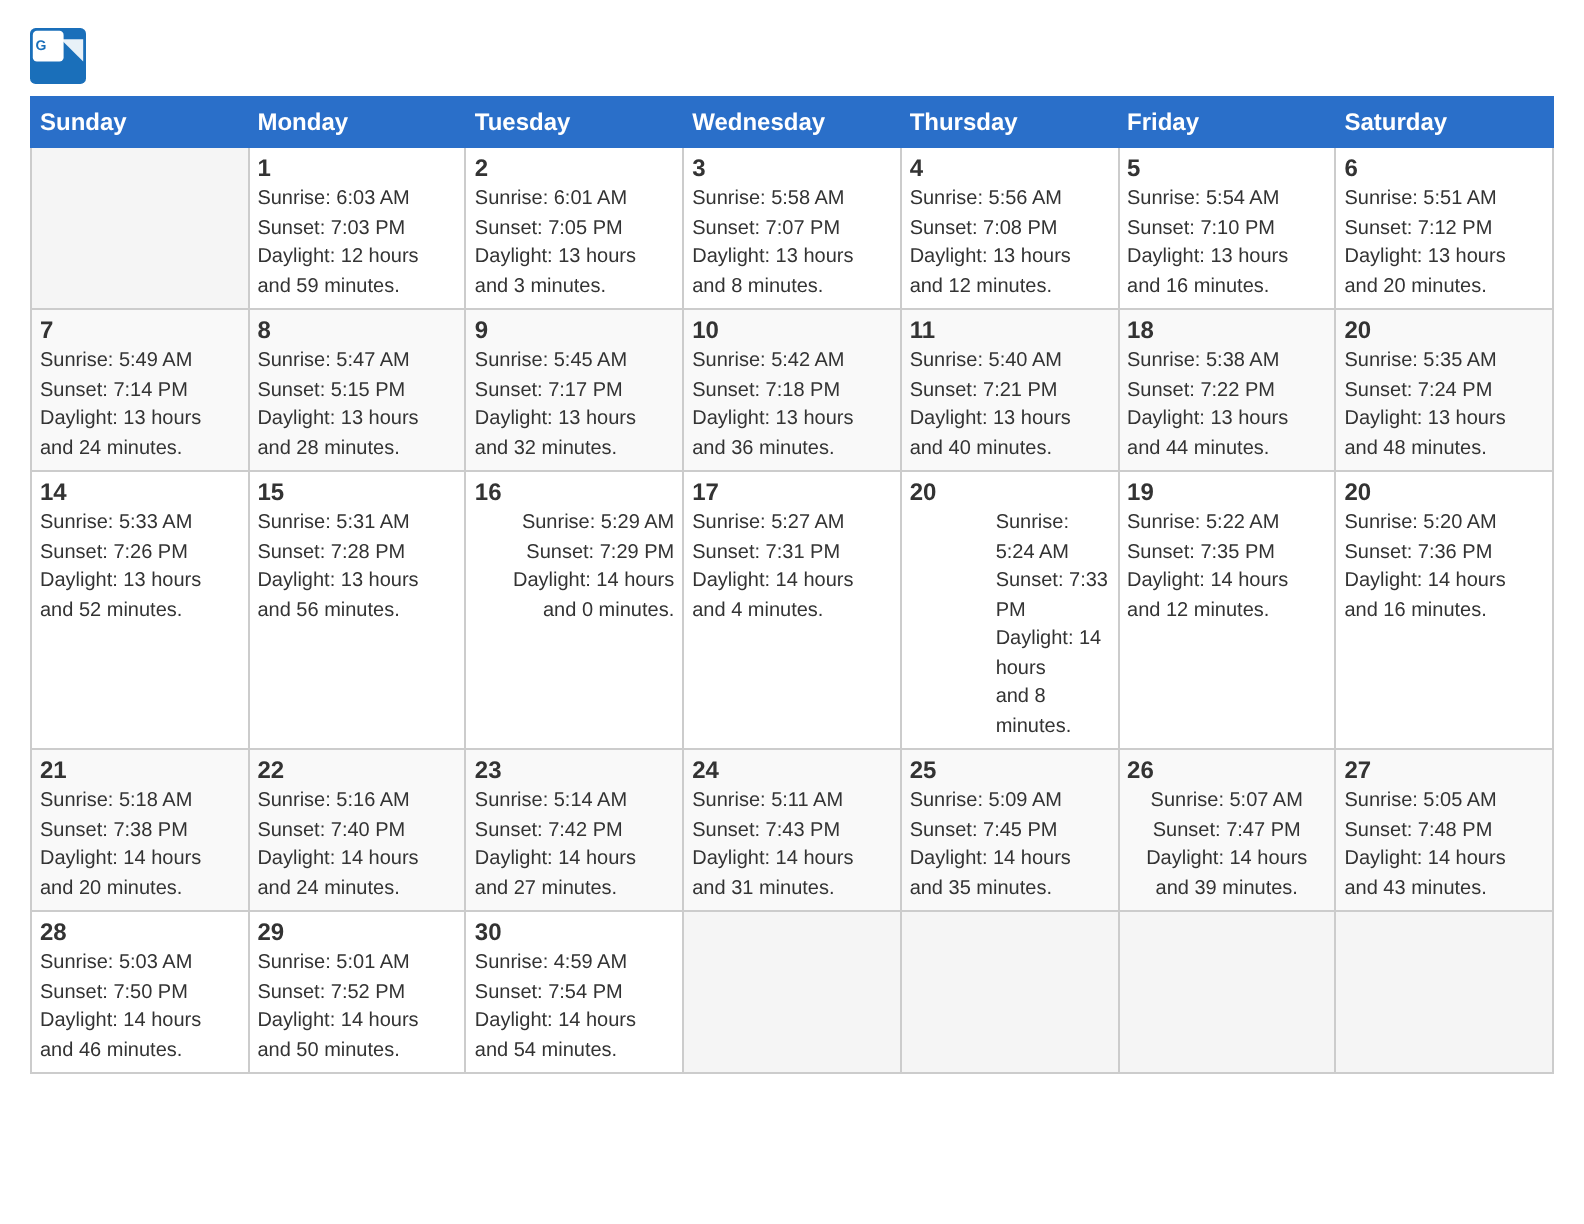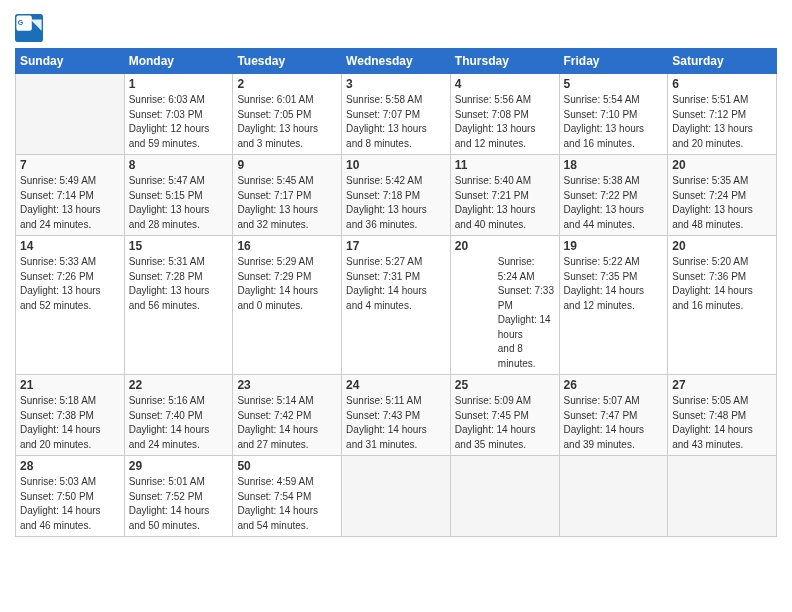--- a/index.html
+++ b/index.html
@@ -237,21 +237,21 @@
           </td>
           <td>
             <span class="day-num">15</span>
             <div class="day-info" style="white-space: pre-line;">Sunrise: 5:31 AM
 Sunset: 7:28 PM
 Daylight: 13 hours
 and 56 minutes.</div>
           </td>
           <td>
             <span class="day-num">16</span>
-            <div class="day-info" style="white-space: pre-line;">Sunrise: 5:29 AM
+            <div class="day-info" style="white-space: pre-line; text-align: right;">Sunrise: 5:29 AM
 Sunset: 7:29 PM
 Daylight: 14 hours
 and 0 minutes.</div>
           </td>
           <td>
             <span class="day-num">17</span>
             <div class="day-info" style="white-space: pre-line;">Sunrise: 5:27 AM
 Sunset: 7:31 PM
 Daylight: 14 hours
 and 4 minutes.</div>
@@ -309,21 +309,21 @@
           </td>
           <td>
             <span class="day-num">25</span>
             <div class="day-info" style="white-space: pre-line;">Sunrise: 5:09 AM
 Sunset: 7:45 PM
 Daylight: 14 hours
 and 35 minutes.</div>
           </td>
           <td>
             <span class="day-num">26</span>
-            <div class="day-info" style="white-space: pre-line;">Sunrise: 5:07 AM
+            <div class="day-info" style="white-space: pre-line; text-align: center;">Sunrise: 5:07 AM
 Sunset: 7:47 PM
 Daylight: 14 hours
 and 39 minutes.</div>
           </td>
           <td>
             <span class="day-num">27</span>
             <div class="day-info" style="white-space: pre-line;">Sunrise: 5:05 AM
 Sunset: 7:48 PM
 Daylight: 14 hours
 and 43 minutes.</div>
@@ -338,21 +338,21 @@
 and 46 minutes.</div>
           </td>
           <td>
             <span class="day-num">29</span>
             <div class="day-info" style="white-space: pre-line;">Sunrise: 5:01 AM
 Sunset: 7:52 PM
 Daylight: 14 hours
 and 50 minutes.</div>
           </td>
           <td>
-            <span class="day-num">50</span>
+            <span class="day-num">30</span>
             <div class="day-info" style="white-space: pre-line;">Sunrise: 4:59 AM
 Sunset: 7:54 PM
 Daylight: 14 hours
 and 54 minutes.</div>
           </td>
           <td class="empty"></td>
           <td class="empty"></td>
           <td class="empty"></td>
           <td class="empty"></td>
         </tr>

